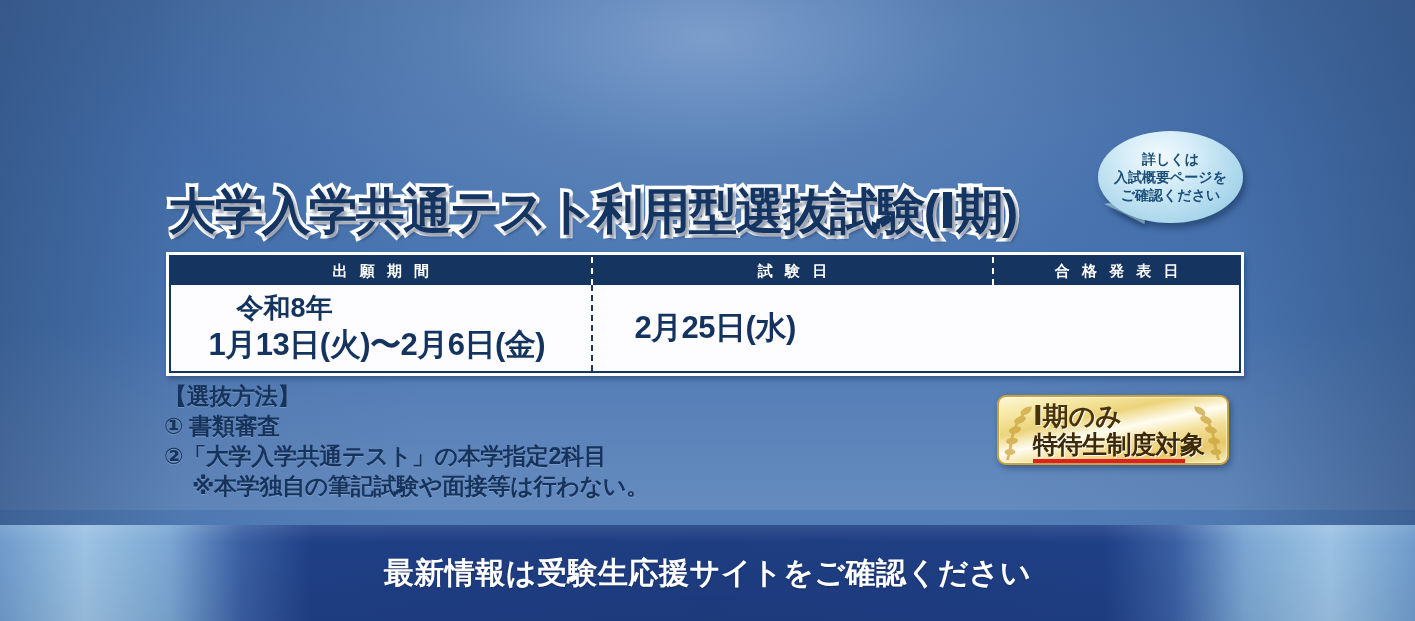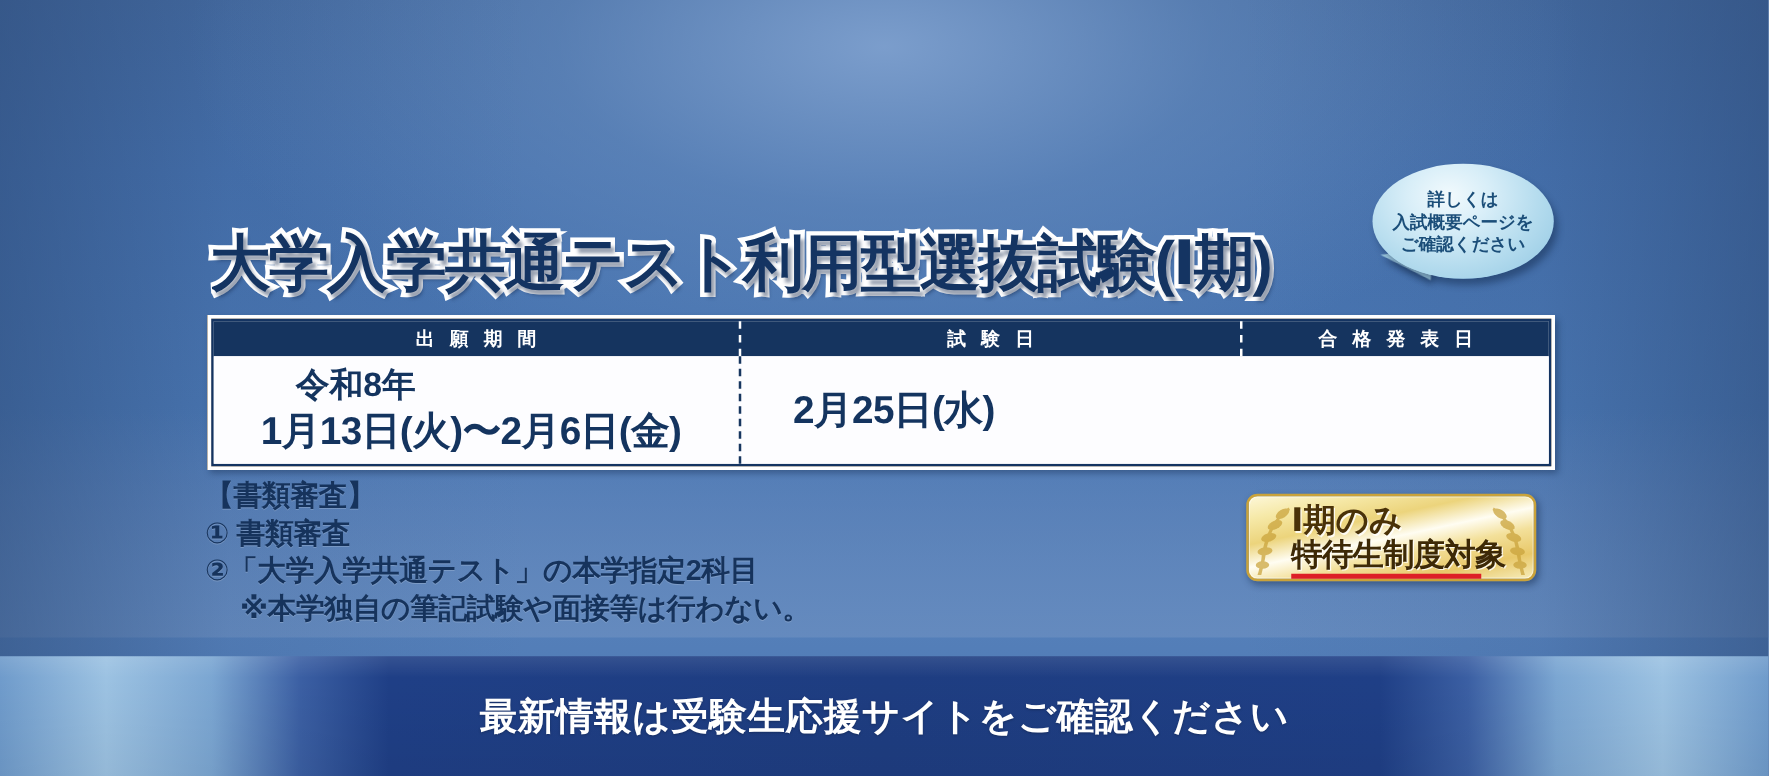--- a/index.html
+++ b/index.html
@@ -118,21 +118,21 @@
   
   .table-outer {
     position: absolute;
     left: 166px;
     top: 252px;
     width: 1078px;
     height: 124px;
     border: 3px solid #ffffff;
     box-sizing: border-box;
     box-shadow: 2px 3px 5px rgba(18,40,75,0.40);
-    background: #a16207;
+    background: #15803d;
   }
   .table-inner {
     position: absolute;
     inset: 0;
     border: 2px solid #143462;
     box-sizing: border-box;
     display: flex;
     flex-direction: column;
     background: #fbfcfe;
   }
@@ -344,21 +344,21 @@
         </div>
         <div class="cell c3">
           <span class="single">2月25日(水)</span>
         </div>
       </div>
 
     </div>
   </div>
 
   <div class="method">
-    <span class="line">【書類審査】</span>
+    <span class="line">【選抜方法】</span>
     <span class="line">① 書類審査</span>
     <span class="line">②「大学入学共通テスト」の本学指定2科目</span>
     <span class="line indent">※本学独自の筆記試験や面接等は行わない。</span>
   </div>
 
   <div class="badge">
     <svg class="laurel left" viewBox="0 0 34 60">
       <g fill="#c9a23a">
         <path d="M30 4 C18 12 10 26 8 46 C7 51 6 55 5 58 L8 58 C9 54 10 50 11 45 C13 27 20 13 31 6 Z"></path>
         <ellipse cx="25" cy="9" rx="6" ry="3.2" transform="rotate(-32 25 9)"></ellipse>

